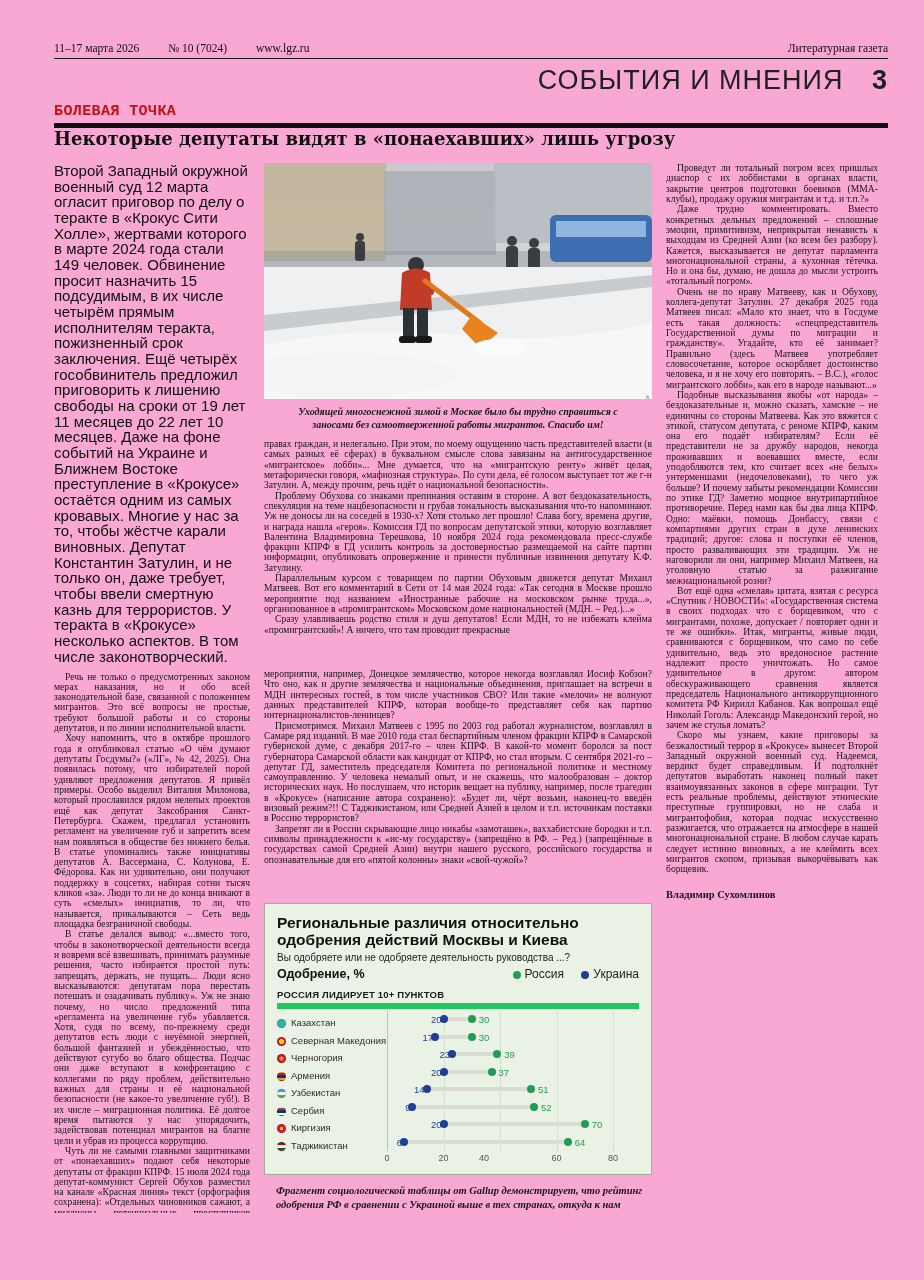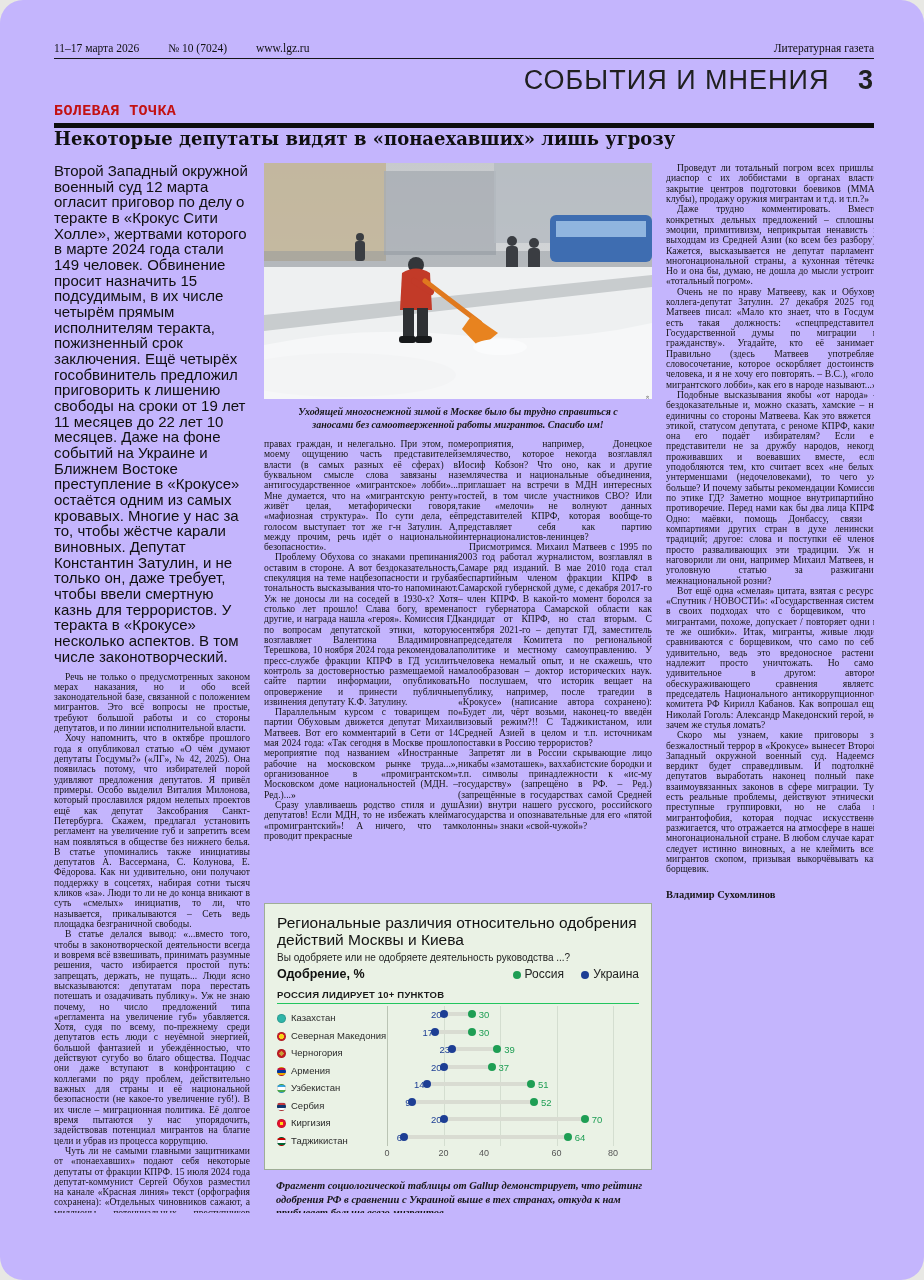--- a/index.html
+++ b/index.html
@@ -1,17 +1,17 @@
 <!DOCTYPE html>
 <html lang="ru"><head>
 <meta charset="utf-8">
 <style>
   html,body{margin:0;padding:0;background:#e8e8e4;}
-  .page{width:924px;height:1280px;box-sizing:border-box;position:relative;background:#c4b5fd;
-        padding:42px 50px 0 54px;font-family:"Liberation Serif",serif;color:#161616;overflow:hidden;border-radius:23px;}
+  .page{width:924px;height:1280px;box-sizing:border-box;position:relative;background:#f9a8d4;
+        padding:42px 36px 0 54px;font-family:"Liberation Serif",serif;color:#161616;overflow:hidden;}
   
   .mh{display:flex;justify-content:space-between;font-size:11.5px;color:#111;}
   .mh-left span{margin-right:26px;}
   .rule-thin{border-bottom:1.5px solid #151515;margin-top:4px;}
   .section-row{text-align:right;font-family:"Liberation Sans",sans-serif;font-size:27px;
         letter-spacing:1px;color:#202020;margin-top:8px;line-height:1;}
   .section-row b{font-weight:bold;margin-left:20px;}
   .kicker{color:#c31212;font-family:Liberation Mono, monospace;font-weight:bold;font-size:15px;
         letter-spacing:.4px;margin-top:9px;}
   .rule-thick{height:5px;background:#0e0e0e;margin-top:3px;}
@@ -26,34 +26,34 @@
   p.para{margin:0;font-size:9.6px;line-height:1.075;text-align:justify;text-indent:11px;}
   p.noind{text-indent:0;}
   .author{font-weight:bold;font-size:10.5px;margin-top:14px;}
   
   .photo{position:relative;width:100%;height:236px;background:#dcdee0;overflow:hidden;}
   .photo svg{display:block;}
   .credit{position:absolute;right:1px;bottom:4px;transform:rotate(-90deg);transform-origin:right bottom;
         font-family:"Liberation Sans",sans-serif;font-size:6.5px;color:#5a5a5a;letter-spacing:.5px;white-space:nowrap;}
   .photo-caption{font-style:italic;font-weight:bold;font-size:10px;line-height:1.3;text-align:center;
         margin:6px 26px 8px;}
-  .two-cols{display:flex;gap:0;height:460px;overflow:hidden;}
+  .two-cols{display:flex;gap:0;height:460px;overflow:hidden;flex-direction:column;}
   .two-cols .tc{flex:1;overflow:hidden;}
   
   .chart-box{background:#eaf2e5;border:1px solid #9fae97;box-sizing:border-box;margin-top:4px;
         padding:10px 12px 8px;font-family:"Liberation Sans",sans-serif;}
-  .c-title{font-weight:normal;font-size:15.5px;line-height:1.12;color:#111;}
+  .c-title{font-weight:bold;font-size:15.5px;line-height:1.12;color:#111;}
   .c-q{font-size:10px;color:#222;margin-top:3px;}
   .c-legrow{display:flex;justify-content:space-between;align-items:center;margin-top:4px;}
   .c-ylab{font-weight:bold;font-size:12.5px;color:#111;}
   .c-leg{font-size:12px;color:#222;}
   .c-leg .legitem{margin-left:14px;}
   .legdot{display:inline-block;width:8px;height:8px;border-radius:50%;vertical-align:-1px;margin-right:4px;}
   .c-group{font-weight:bold;font-size:9.5px;color:#1a1a1a;letter-spacing:.2px;margin-top:8px;
-        border-bottom:1px solid #22c55e;padding-bottom:3px;}
+        border-bottom:6px solid #22c55e;padding-bottom:3px;}
   .c-rows{position:relative;margin-top:2px;}
   .gline{position:absolute;top:0;bottom:0;width:1px;background:rgba(60,80,55,.12);}
   .gline.zero{background:rgba(60,80,55,.28);}
   .crow{display:flex;align-items:flex-end;height:17.5px;position:relative;}
   .flag{width:9px;height:9px;border-radius:50%;flex:0 0 9px;margin-right:5px;border:.5px solid rgba(0,0,0,.15);box-sizing:border-box;}
   .cname{width:96px;flex:0 0 96px;font-size:9.5px;color:#2b2b2b;white-space:nowrap;overflow:hidden;}
   .plot{position:relative;flex:1;height:100%;}
   .conn{position:absolute;top:50%;height:4px;transform:translateY(-50%);background:#d9dcd2;border-radius:2px;}
   .dot{position:absolute;top:50%;width:8px;height:8px;border-radius:50%;transform:translate(-50%,-50%);}
   .val{position:absolute;top:50%;transform:translateY(-50%);font-size:9.5px;font-weight:normal;}

